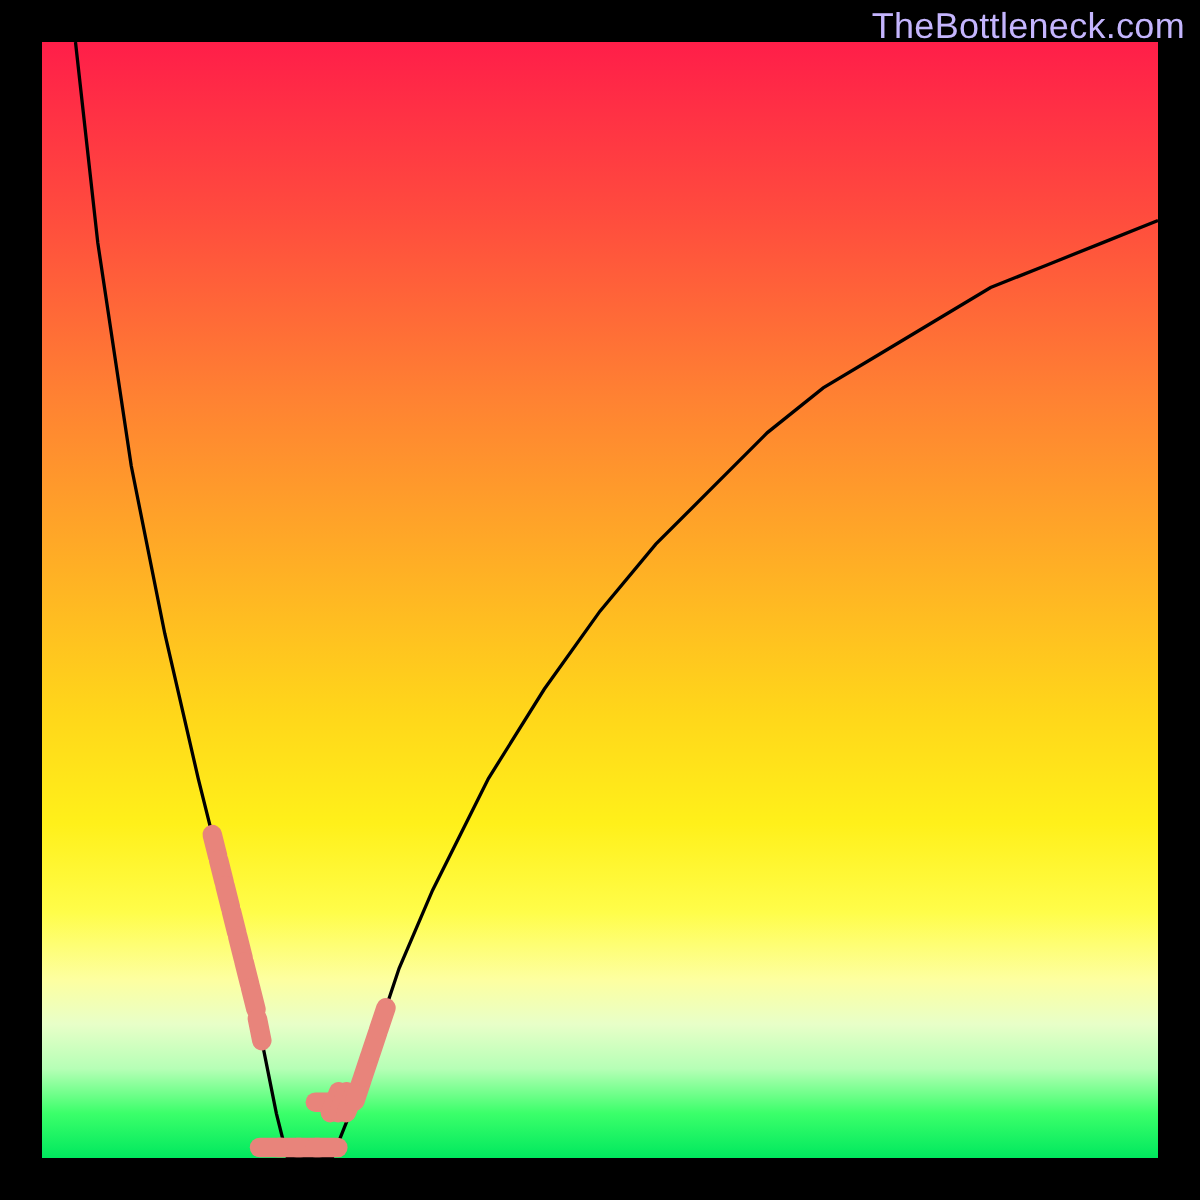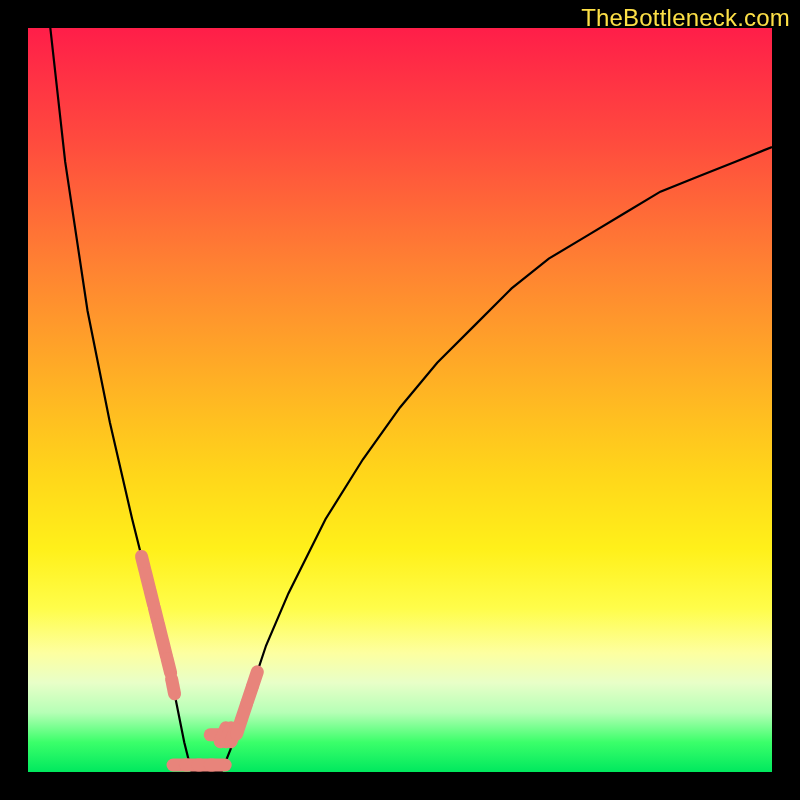--- a/index.html
+++ b/index.html
@@ -36,21 +36,21 @@
       #fdffa0 84%,
       #e8ffc8 88%,
       #b6ffb6 92%,
       #3bff6a 96%,
       #00e85e 100%);
   }
   .watermark {
     position: absolute;
     top: 4px;
     right: 10px;
-    color: #fde047;
+    color: #c4b5fd;
     font-size: 24px;
     font-weight: 500;
     letter-spacing: 0.2px;
     user-select: none;
   }
   svg {
     position: absolute;
     top: 0;
     left: 0;
   }

